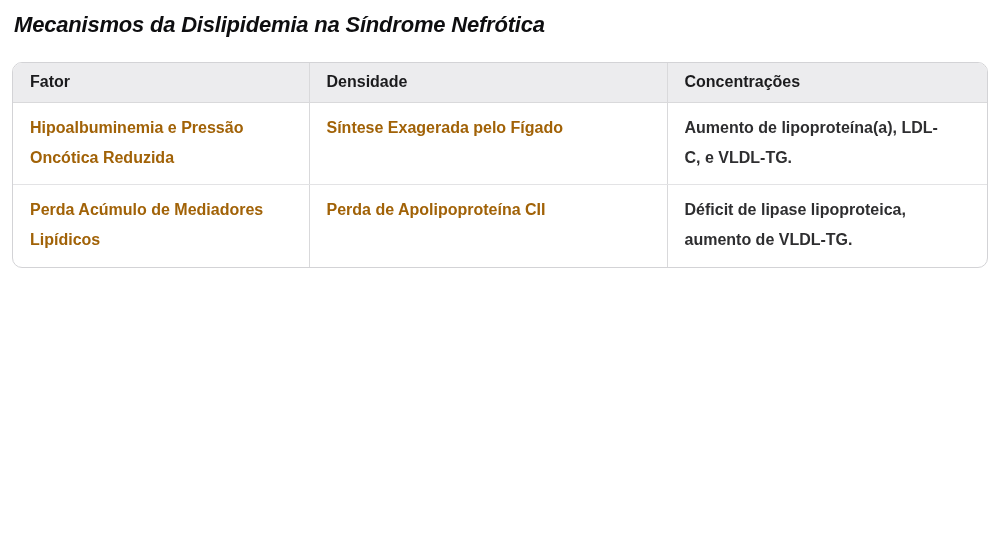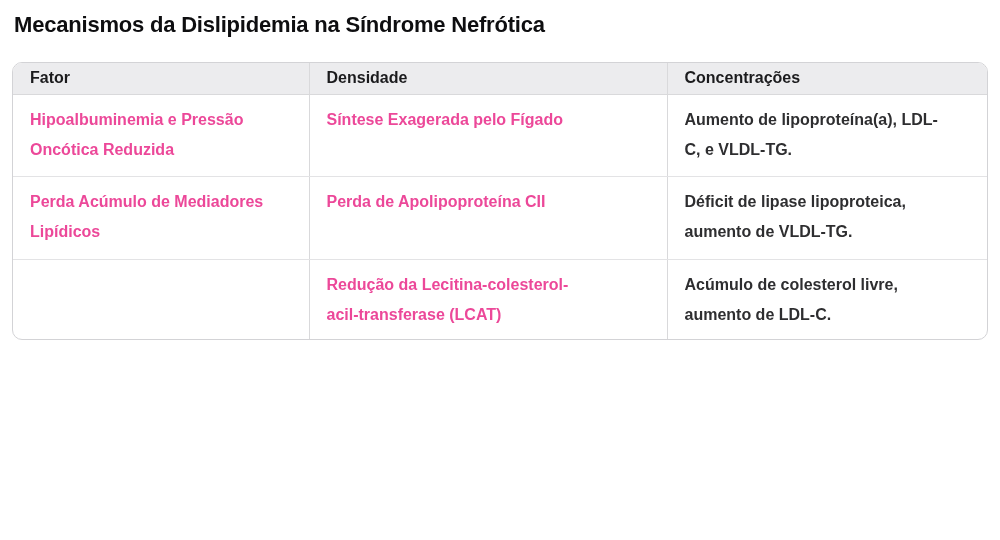--- a/index.html
+++ b/index.html
@@ -10,37 +10,38 @@
     font-family: "Liberation Sans", "DejaVu Sans", sans-serif;
     -webkit-font-smoothing: antialiased;
   }
   .page-title {
     margin: 11px 14px 0 14px;
     font-size: 22px;
     line-height: 27px;
     font-weight: 700;
     letter-spacing: -0.2px;
     color: #0e0e10;
+    font-style: italic;
   }
   .table-wrap {
     margin: 24px 12px 0 12px;
     border: 1px solid #d3d3d6;
     border-radius: 10px;
     overflow: hidden;
     background: #ffffff;
   }
   table {
     width: 100%;
     border-collapse: collapse;
     table-layout: fixed;
   }
   col.c1 { width: 296px; }
   col.c2 { width: 358px; }
   col.c3 { width: 320px; }
-  thead tr { height: 31px; }
+  thead tr { height: 39px; }
   th {
     background: #ececee;
     text-align: left;
     vertical-align: middle;
     font-size: 16px;
     font-weight: 700;
     color: #1b1b1d;
     padding: 0 12px 0 17px;
     border-bottom: 1px solid #d9d9db;
   }
@@ -54,21 +55,21 @@
     padding: 10px 14px 9px 17px;
     white-space: pre-line;
     border-bottom: 1px solid #e3e3e5;
   }
   tbody tr:last-child td { border-bottom: none; }
   tbody tr.r1 { height: 82px; }
   tbody tr.r2 { height: 71px; }
   tbody tr.r3 { height: 83px; }
   tbody tr.r4 { height: 76px; }
   tbody tr.r5 { height: 110px; }
-  td.bold-cell   { font-weight: 700; color: #ec4899; }
+  td.bold-cell   { font-weight: 700; color: #a16207; }
   td.regular-cell{ font-weight: 700; color: #2e2e30; }
 </style>
 </head>
 <body>
 
 <main>
   <h1 class="page-title">Mecanismos da Dislipidemia na Síndrome Nefrótica</h1>
 
   <div class="table-wrap">
     <table>
@@ -92,23 +93,16 @@
           <td class="regular-cell">Aumento de lipoproteína(a), LDL-
 C, e VLDL-TG.</td>
         </tr>
         <tr class="r3">
           <td class="bold-cell">Perda Acúmulo de Mediadores
 Lipídicos</td>
           <td class="bold-cell">Perda de Apolipoproteína CII</td>
           <td class="regular-cell">Déficit de lipase lipoproteica,
 aumento de VLDL-TG.</td>
         </tr>
-        <tr class="r4">
-          <td class="bold-cell"></td>
-          <td class="bold-cell">Redução da Lecitina-colesterol-
-acil-transferase (LCAT)</td>
-          <td class="regular-cell">Acúmulo de colesterol livre,
-aumento de LDL-C.</td>
-        </tr>
       </tbody>
     </table>
   </div>
 </main>
 
 </body></html>

